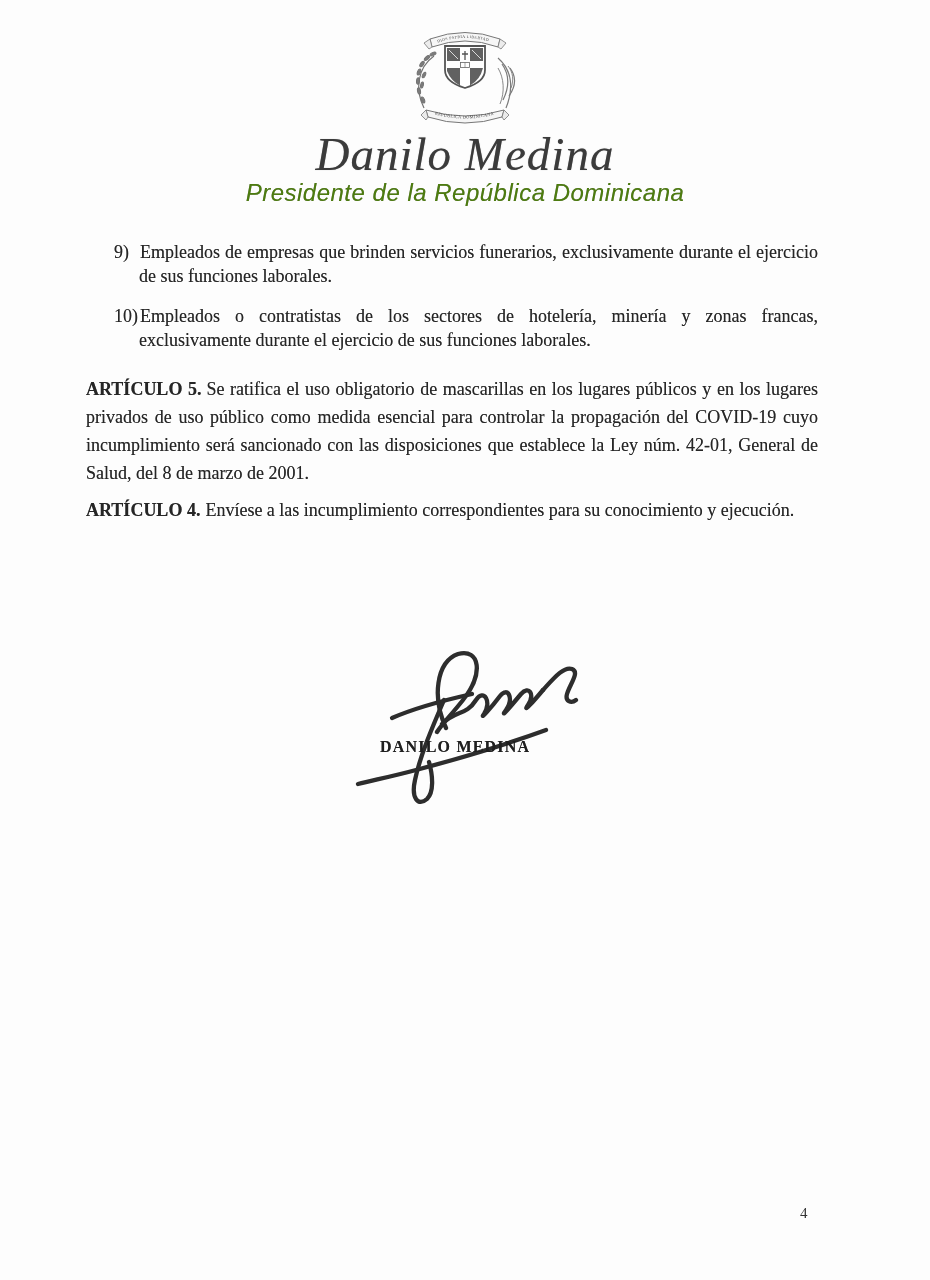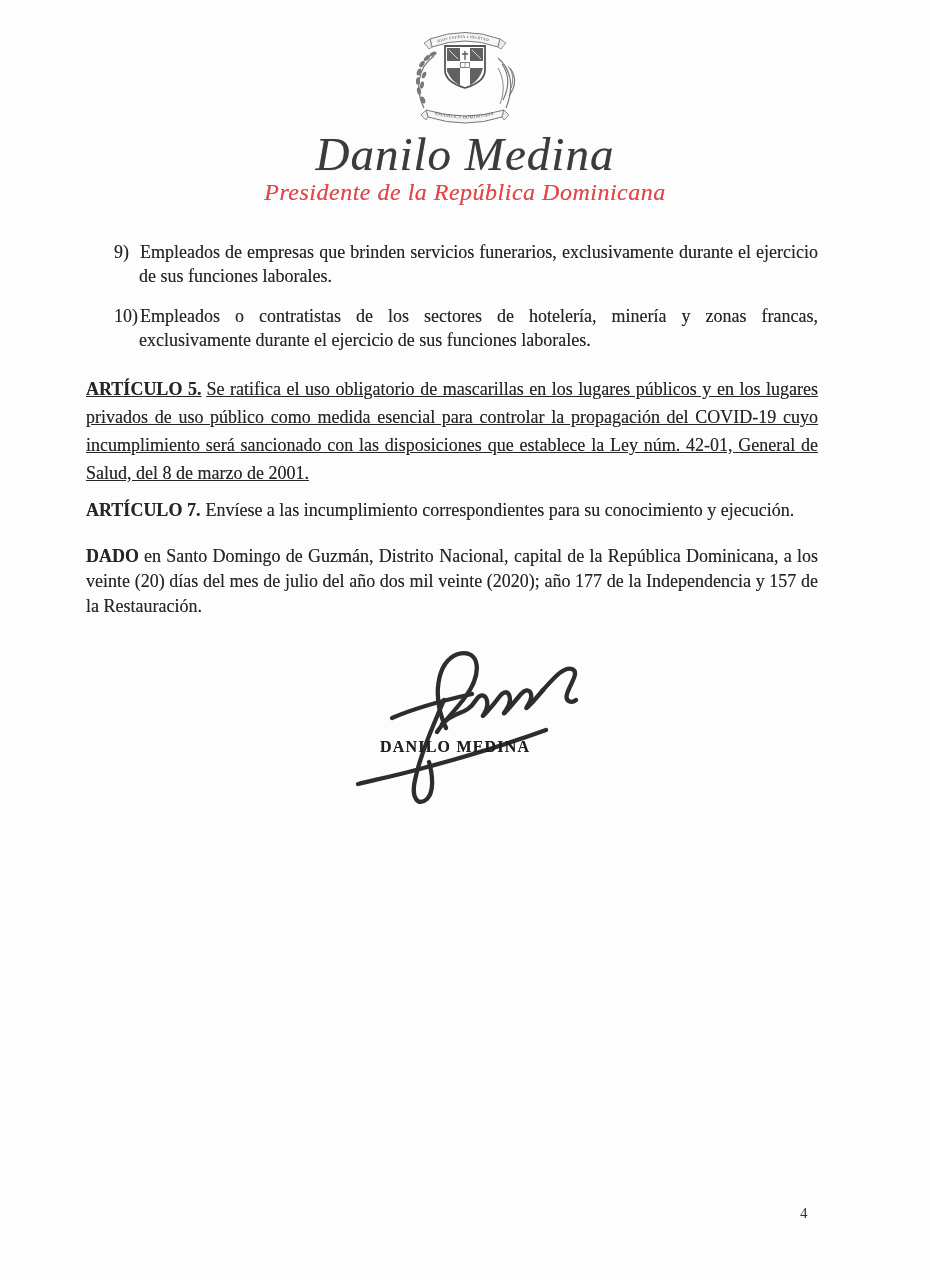--- a/index.html
+++ b/index.html
@@ -26,25 +26,25 @@
     font-family: "Liberation Serif", serif;
     font-style: italic;
     font-size: 47px;
     line-height: 50px;
     color: #3b3b3b;
     letter-spacing: 1px;
     text-shadow: 0 0 0.7px rgba(50,50,50,.55);
   }
   .script-title {
     margin-top: 0px;
-    font-family: Liberation Serif, serif;
+    font-family: Liberation Sans, sans-serif;
     font-style: italic;
     font-size: 24px;
     line-height: 27px;
-    color: #ef4444;
+    color: #4d7c0f;
     letter-spacing: 0.5px;
     text-shadow: 0 0 0.6px rgba(50,50,50,.5);
   }
 
   
   .doc-body {
     position: absolute;
     left: 86px;
     top: 240px;
     width: 732px;
@@ -58,21 +58,21 @@
     text-align: justify;
     line-height: 24px;
   }
   .li-10 { margin-top: 16px; }
   .li-num {
     display: inline-block;
     width: 26px;
     text-indent: 0;
   }
   .article { margin: 0; text-align: justify; }
-  .p-a5 { margin-top: 23px; line-height: 28px; text-decoration: underline; }
+  .p-a5 { margin-top: 23px; line-height: 28px; }
   .p-a6 { margin-top: 9px;  line-height: 28px; }
   .p-dado { margin-top: 20px; line-height: 25px; }
   .lead { font-weight: bold; padding-right: 5px; }
 
   
   .sig-block {
     position: absolute;
     left: 330px;
     top: 628px;
     width: 300px;
@@ -174,26 +174,23 @@
 
     <div class="li li-10">
       <span class="li-num">10)</span><span>Empleados o contratistas de los sectores de hotelería, minería y zonas francas, exclusivamente durante el ejercicio de sus funciones laborales.</span>
     </div>
 
     <p class="article p-a5">
       <span class="lead">ARTÍCULO 5.</span><span>Se ratifica el uso obligatorio de mascarillas en los lugares públicos y en los lugares privados de uso público como medida esencial para controlar la propagación del COVID-19 cuyo incumplimiento será sancionado con las disposiciones que establece la Ley núm. 42-01, General de Salud, del 8 de marzo de 2001.</span>
     </p>
 
     <p class="article p-a6">
-      <span class="lead">ARTÍCULO 7.</span><span>Envíese a las incumplimiento correspondientes para su conocimiento y ejecución.</span>
+      <span class="lead">ARTÍCULO 4.</span><span>Envíese a las incumplimiento correspondientes para su conocimiento y ejecución.</span>
     </p>
 
-    <p class="article p-dado">
-      <span class="lead">DADO</span><span>en Santo Domingo de Guzmán, Distrito Nacional, capital de la República Dominicana, a los veinte (20) días del mes de julio del año dos mil veinte (2020); año 177 de la Independencia y 157 de la Restauración.</span>
-    </p>
   </main>
 
   <div class="sig-block">
     <svg class="sig-svg" width="300" height="205" viewBox="0 0 300 205">
       <g fill="none" stroke="#222222" stroke-width="4.3" stroke-linecap="round" stroke-linejoin="round" opacity="0.95">
         <path d="M 62,90 C 85,80 115,72 142,66"></path>
         <path d="M 116,100 C 102,70 106,34 128,26 C 150,20 154,46 133,72 C 122,86 112,96 107,104"></path>
         <path d="M 112,96 C 126,82 136,88 146,72 C 154,60 162,74 154,86 C 149,93 161,80 170,68 C 178,58 184,70 176,82 C 169,92 181,78 191,66 C 199,57 205,66 198,77 C 192,86 203,74 213,62"></path>
         <path d="M 213,62 C 224,50 234,38 242,41 C 250,44 240,56 237,66 C 235,73 241,76 246,72"></path>
         <path d="M 216,102 C 172,118 120,133 86,142 C 64,148 44,152 28,156"></path>

